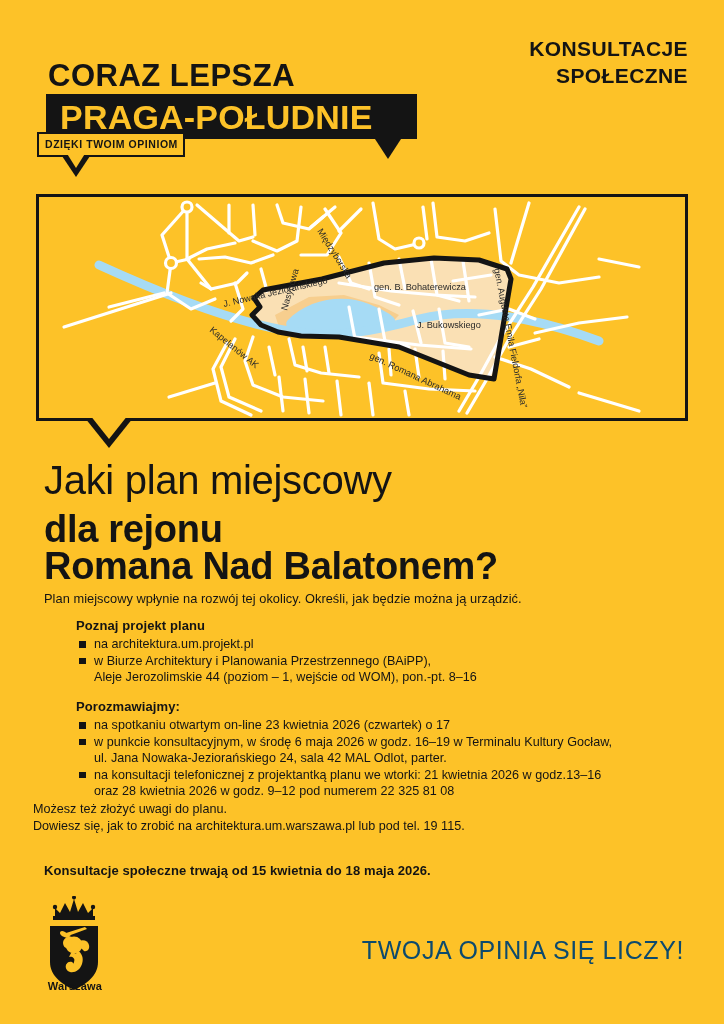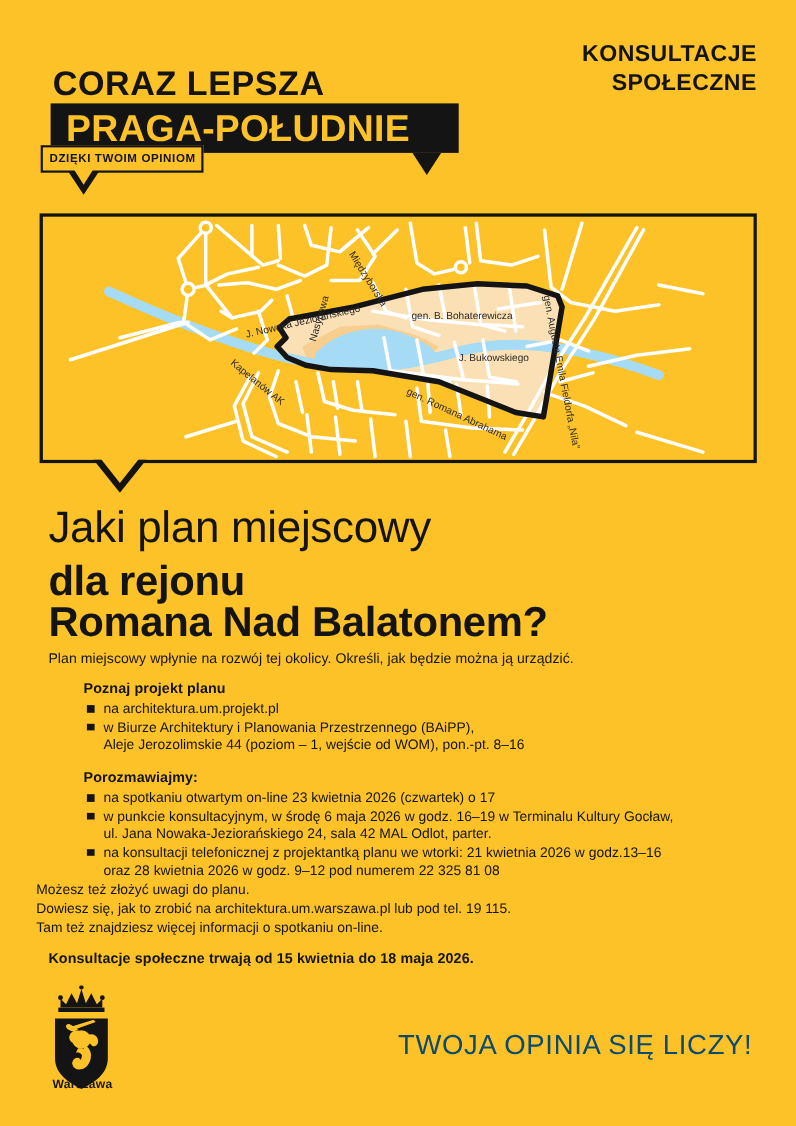--- a/index.html
+++ b/index.html
@@ -383,21 +383,20 @@
         <span class="sq"></span>
         <span class="cont">na konsultacji telefonicznej z projektantką planu we wtorki: 21 kwietnia 2026 w godz.13–16</span>
         <span class="cont">oraz 28 kwietnia 2026 w godz.  9–12 pod numerem 22 325 81 08</span>
       </li>
     </ul>
   </div>
 
   <div class="closing">
     <div>Możesz też złożyć uwagi do planu.</div>
     <div>Dowiesz się, jak to zrobić na architektura.um.warszawa.pl lub pod tel. 19 115.</div>
-    <div>Tam też znajdziesz więcej informacji o spotkaniu on-line.</div>
   </div>
 
   <div class="deadline">Konsultacje społeczne trwają od 15 kwietnia do 18 maja 2026.</div>
 
   <div class="logo">
     <svg width="66" height="104" viewBox="0 0 66 104">
 
       <path d="M14,20 L14,12 L19,17 L24,7 L29,16 L33,3 L37,16 L42,7 L47,17 L52,12 L52,20 Z" fill="#141414"></path>
       <circle cx="33" cy="1.5" r="2" fill="#141414"></circle>
       <circle cx="14" cy="11" r="2.2" fill="#141414"></circle>

